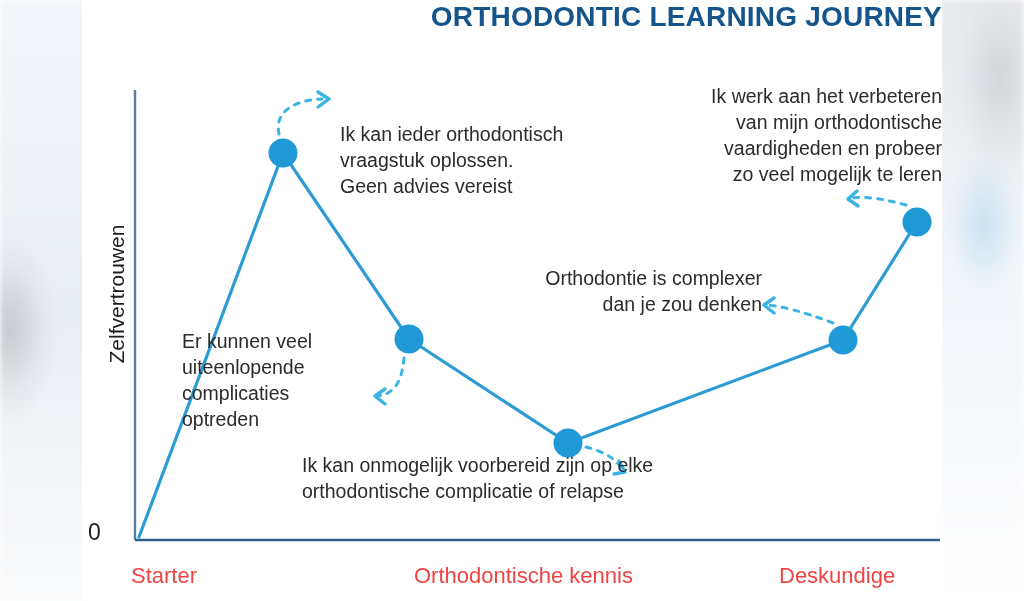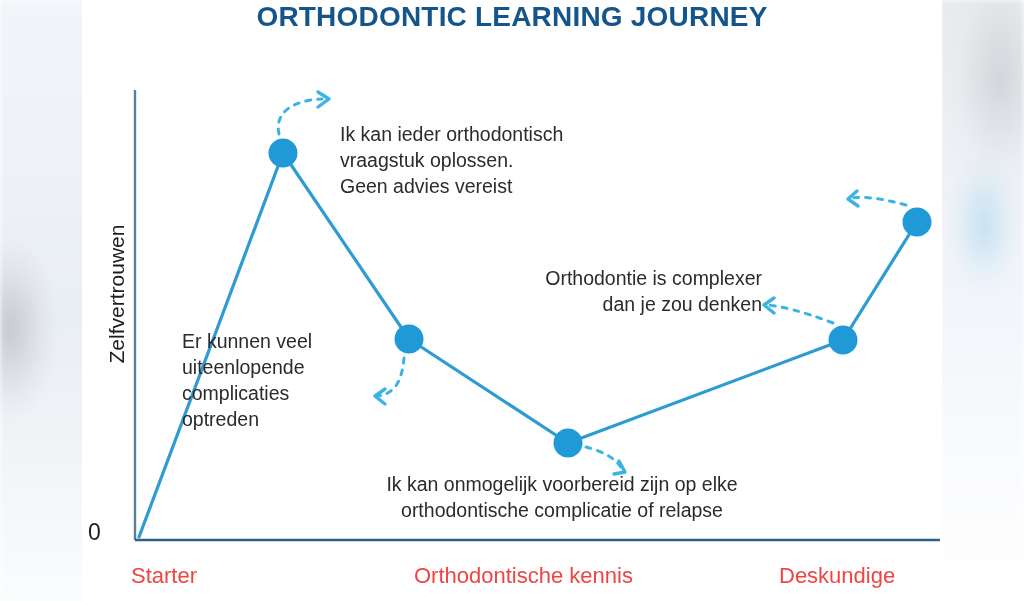--- a/index.html
+++ b/index.html
@@ -44,21 +44,21 @@
     position: absolute;
     left: 82px; top: 0;
     width: 860px; height: 601px;
     background: #ffffff;
   }
 
   .title {
     position: absolute;
     left: 0; top: 1px;
     width: 860px;
-    text-align: center;
+    text-align: right;
     font-size: 28px;
     font-weight: bold;
     letter-spacing: 0.2px;
     color: #14558c;
     white-space: nowrap;
   }
 
   svg.plot {
     position: absolute;
     left: 0; top: 0;
@@ -71,21 +71,21 @@
     position: absolute;
     font-size: 19.5px;
     line-height: 1.33;
     color: #2b2b2b;
     white-space: pre-line;
   }
   .ann-peak      { left: 258px; top: 84px;  text-align: left; margin-top: 38px; }
   .ann-topright  { left: 480px; top: 84px;  width: 380px; text-align: right; }
   .ann-mid       { left: 330px; top: 266px; width: 350px; text-align: right; }
   .ann-left      { left: 100px; top: 329px; width: 250px; }
-  .ann-bottom    { left: 220px; top: 472px; width: 520px; text-align: center; }
+  .ann-bottom    { left: 220px; top: 453px; width: 520px; text-align: left; }
 
   .y-axis-label {
     position: absolute;
     left: -65px;
     top: 282px;
     width: 200px;
     text-align: center;
     transform: rotate(-90deg);
     transform-origin: 50% 50%;
     font-size: 21px;
@@ -146,20 +146,24 @@
         <polyline points="303,389 293,396 303,404"></polyline>
         <polyline points="537,461 543,472 532,474"></polyline>
         <polyline points="692,298 682,305 692,313"></polyline>
         <polyline points="775,191 766,199 776,206"></polyline>
       </g>
     </svg>
 
     <div class="ann ann-peak">Ik kan ieder orthodontisch
 vraagstuk oplossen.
 Geen advies vereist</div>
+    <div class="ann ann-topright">Ik werk aan het verbeteren
+van mijn orthodontische
+vaardigheden en probeer
+zo veel mogelijk te leren</div>
     <div class="ann ann-mid">Orthodontie is complexer
 dan je zou denken</div>
     <div class="ann ann-left">Er kunnen veel
 uiteenlopende
 complicaties
 optreden</div>
     <div class="ann ann-bottom">Ik kan onmogelijk voorbereid zijn op elke
 orthodontische complicatie of relapse</div>
 
     <div class="y-axis-label">Zelfvertrouwen</div>

